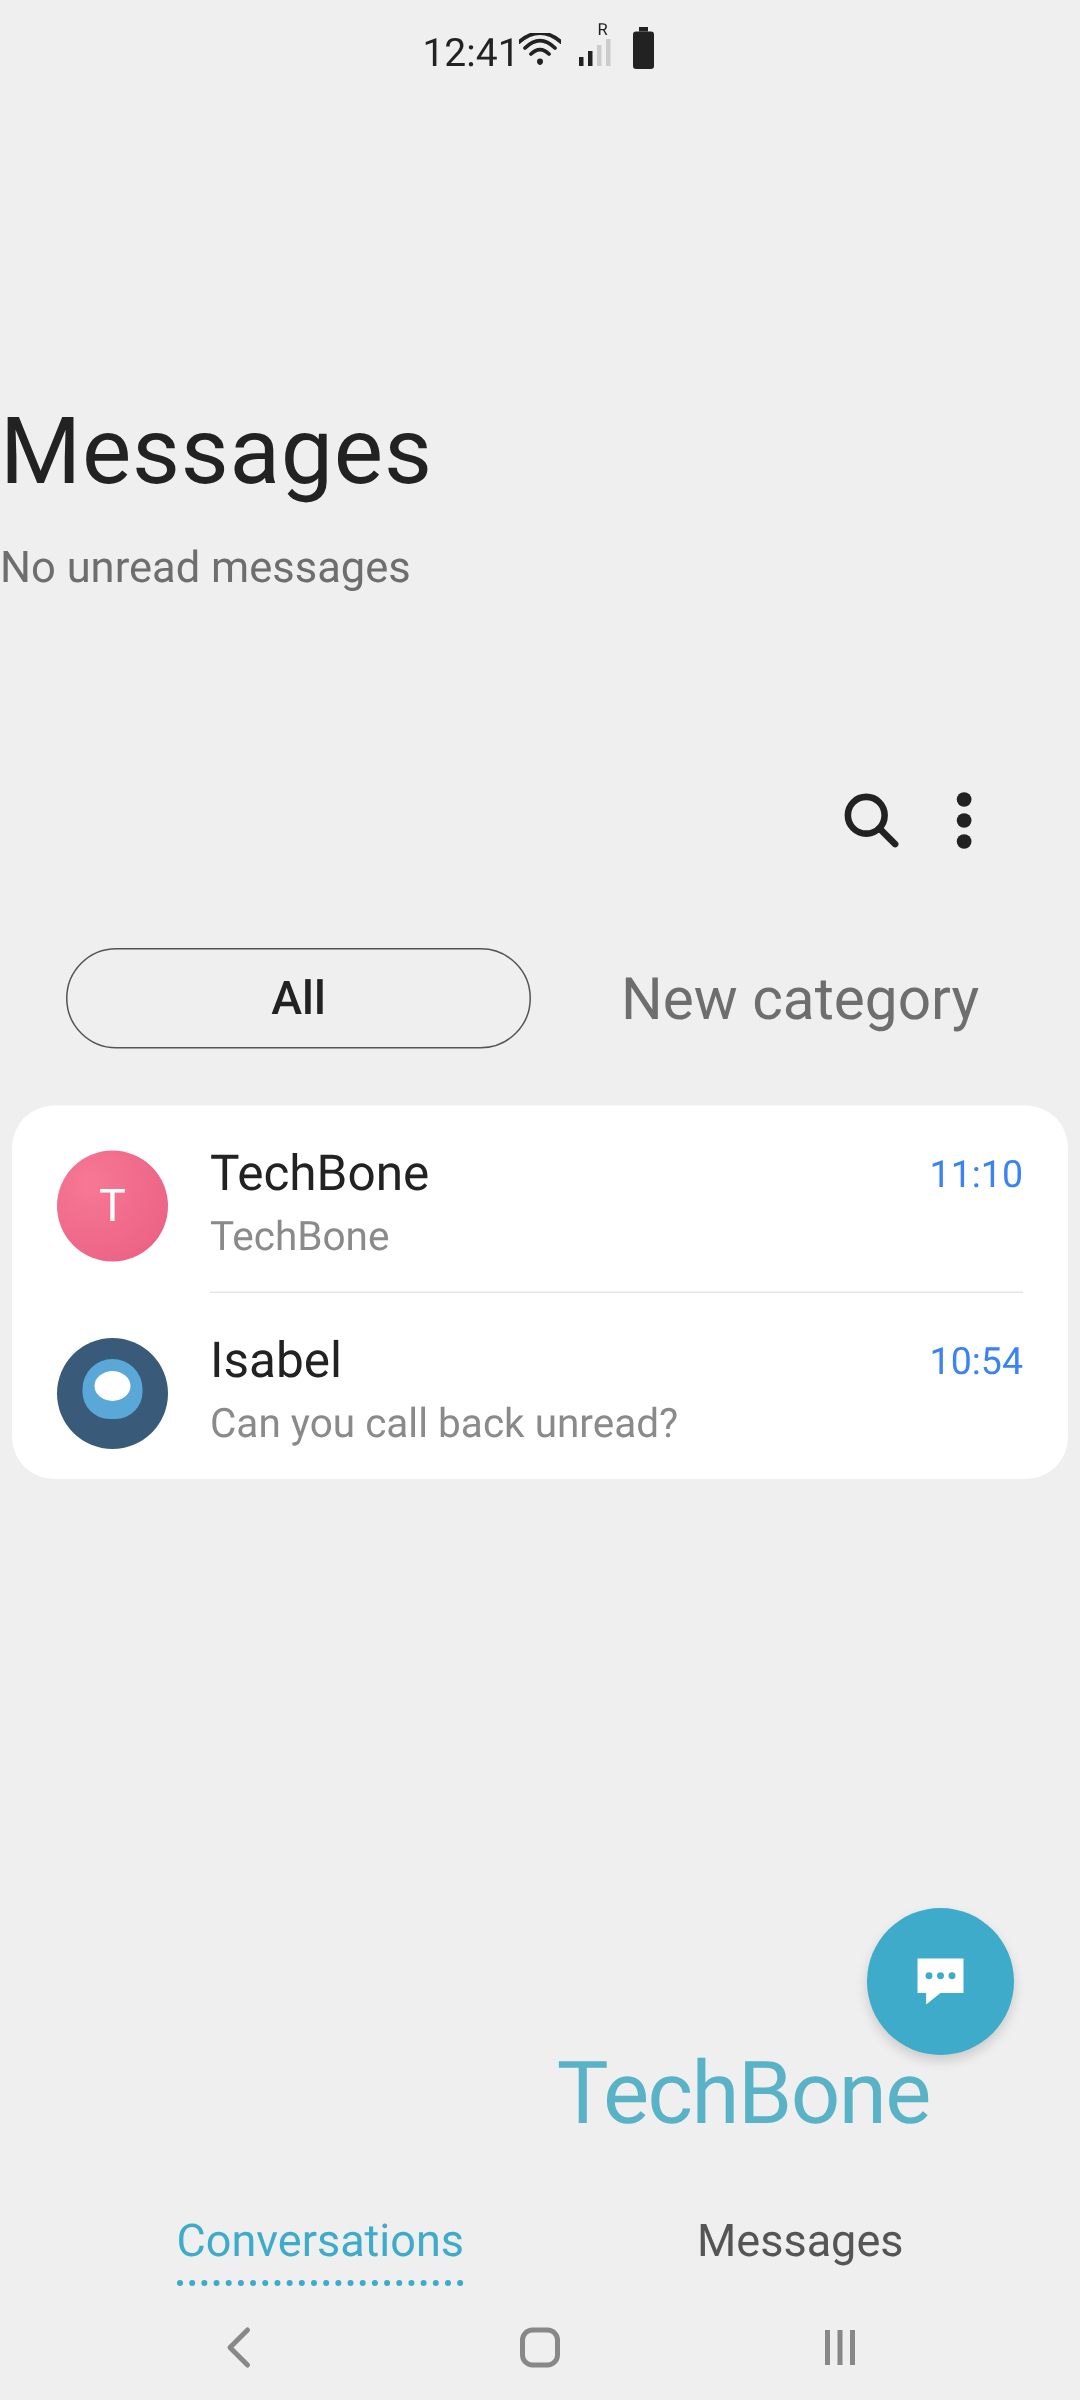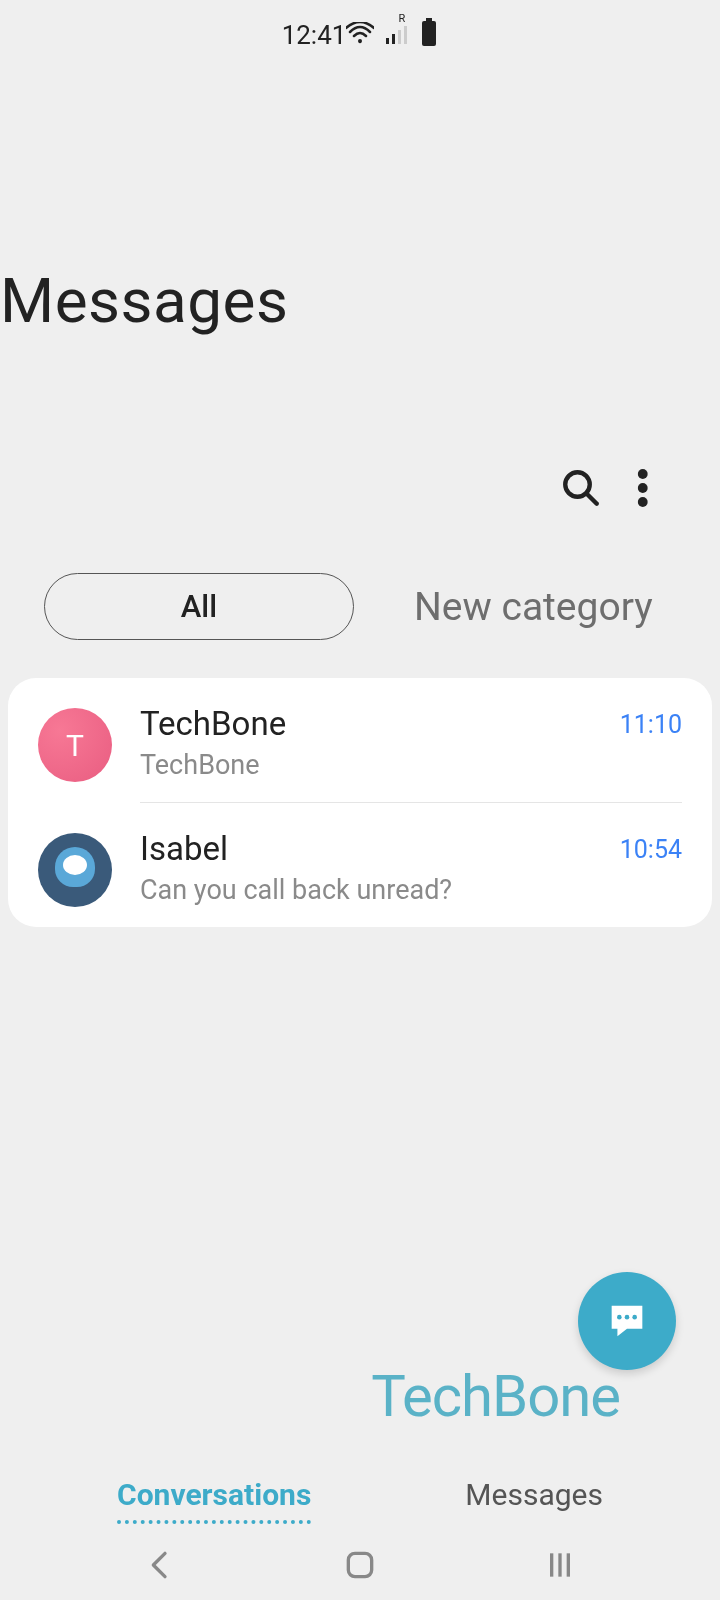--- a/index.html
+++ b/index.html
@@ -190,21 +190,21 @@
       display: flex;
       justify-content: space-around;
       padding: 0 40px;
     }
     .bottom-tab {
       font-size: 30px;
       padding: 12px 0;
     }
     .bottom-tab-active {
       color: #3dabc9;
-      font-weight: 700;
+      font-weight: 400;
       border-bottom: 4px dotted #3dabc9;
       padding-bottom: 4px;
     }
     .bottom-tab-inactive {
       color: #555;
     }
     .nav-bar {
       position: absolute;
       bottom: 0;
       left: 0;
@@ -245,20 +245,21 @@
       <svg width="18" height="28" viewBox="0 0 18 28">
         <rect x="6" y="0" width="6" height="3" fill="#222"></rect>
         <rect x="2" y="3" width="14" height="25" rx="2" fill="#222"></rect>
       </svg>
     </span>
   </div>
 </div>
 
 <div class="header-section">
   <div class="header-title">Messages</div>
+  <div class="header-subtitle">No unread messages</div>
 </div>
 
 <div class="toolbar">
   <span class="toolbar-icon">
     <svg viewBox="0 0 24 24">
       <circle cx="10" cy="10" r="7" stroke="#222" stroke-width="2.5" fill="none"></circle>
       <line x1="15" y1="15" x2="21" y2="21" stroke="#222" stroke-width="2.5" stroke-linecap="round"></line>
     </svg>
   </span>
   <span class="toolbar-icon">

